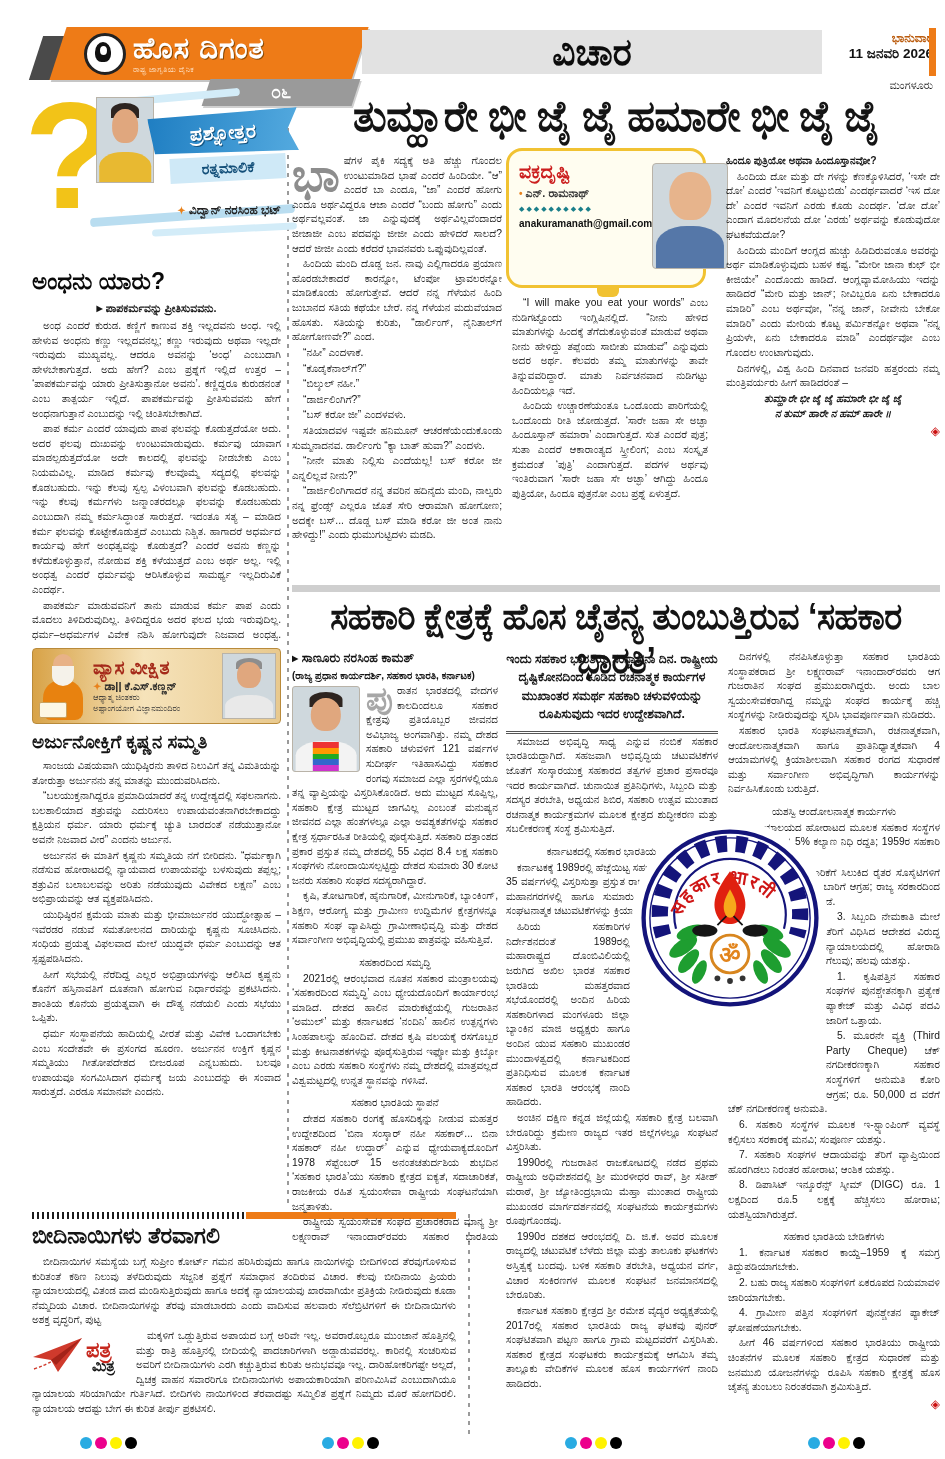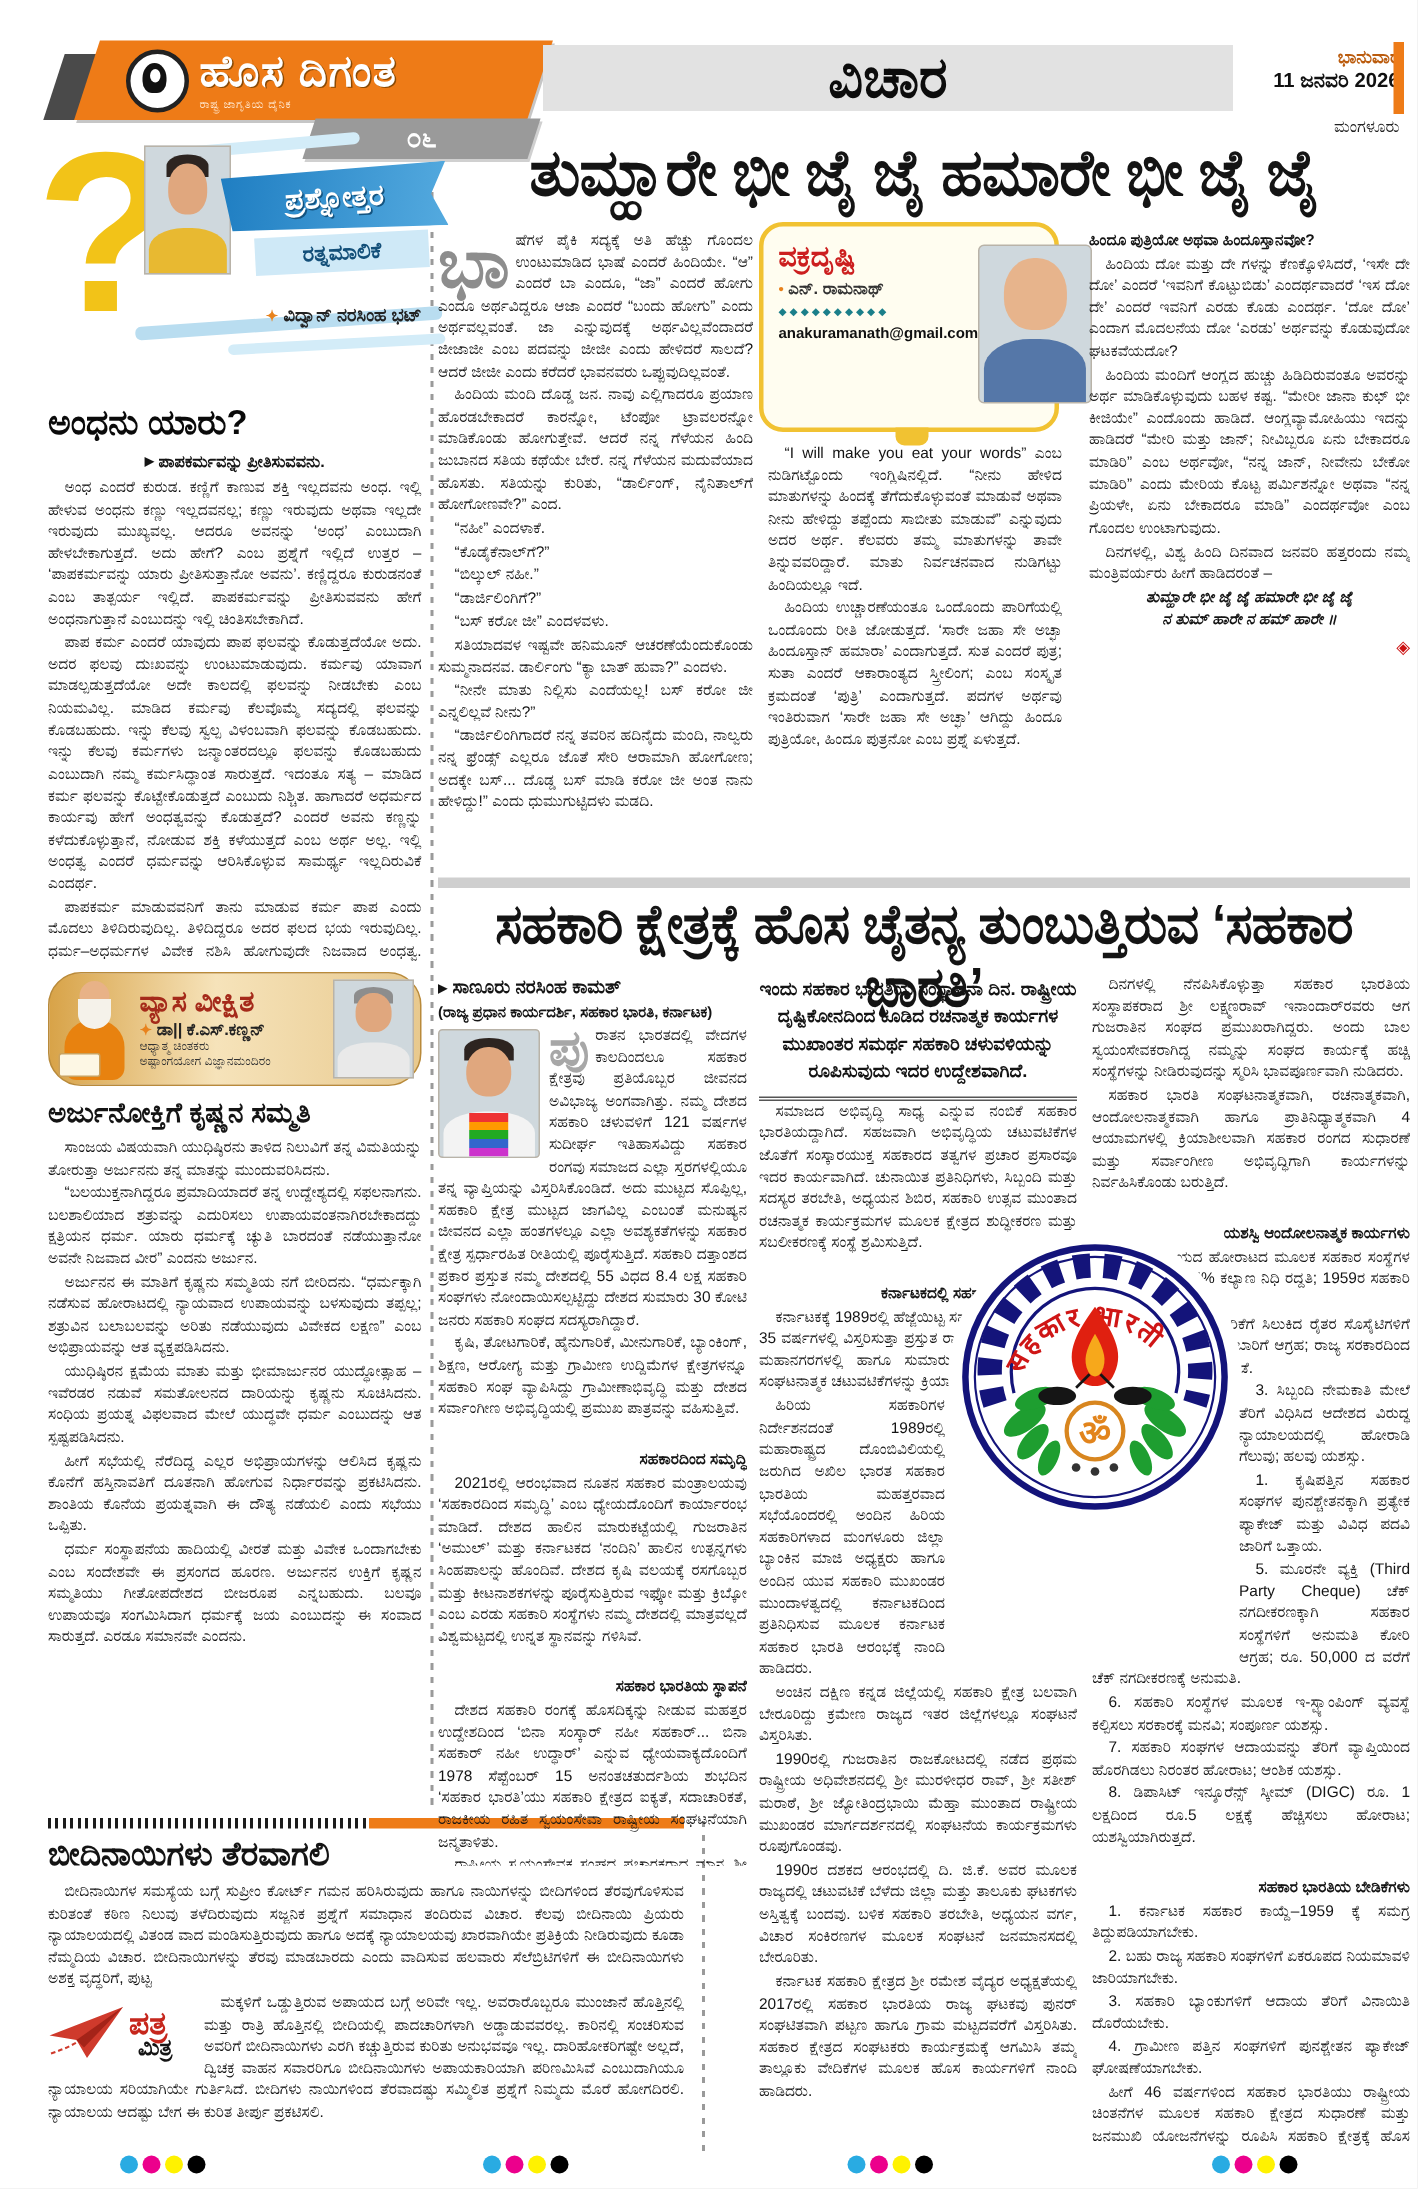--- a/index.html
+++ b/index.html
@@ -30,21 +30,21 @@
   #mh-obar{left:929px;top:28px;width:7px;height:48px;background:#ee7b17;}
 
   
   .vsep{width:2px;background:repeating-linear-gradient(180deg,#9a9a9a 0 4px,transparent 4px 9px);}
   #sep-main{left:287px;top:92px;height:1114px;}
   #sep-bot{left:468px;top:1214px;height:220px;}
 
   
   .body-text{font-size:10.3px;line-height:1.42;text-align:justify;overflow:hidden;}
   .body-text p{margin:0 0 1px;text-indent:11px;}
-  .body-text .it-h{font-weight:700;text-indent:0;text-align:right;margin:19px 0 1px;}
+  .body-text .it-h{font-weight:400;text-indent:0;text-align:center;margin:8px 0 1px;}
   .body-text .it-lead{font-weight:800;text-indent:0;}
   .body-text .it-verse{font-weight:700;font-style:italic;text-align:center;text-indent:0;}
   .endmark{float:right;color:#cc1111;font-size:12px;line-height:1;margin-top:2px;}
 
   
   #qa-banner{left:32px;top:95px;width:249px;height:150px;}
   .qmark{position:absolute;left:-8px;top:-16px;font-size:152px;font-weight:900;color:#f2c318;line-height:1;z-index:1;}
   .squig{position:absolute;background:#b9ddf0;border-radius:4px;z-index:0;}
   #sq1{left:58px;top:116px;width:205px;height:9px;transform:rotate(-4deg);}
   #sq2{left:120px;top:131px;width:145px;height:7px;background:#d3ecf8;transform:rotate(-3deg);}
@@ -64,21 +64,21 @@
   #qa-ribbon2 span{color:#134f79;font-weight:900;font-size:14.5px;}
   #qa-byline{position:absolute;right:0;top:108px;z-index:3;font-size:12px;font-weight:800;color:#222;}
   .star{color:#e8821c;font-size:10px;}
 
   #qa-title{left:32px;top:268px;width:249px;font-size:23px;font-weight:900;color:#0a0a0a;}
   #qa-lead{left:32px;top:302px;width:249px;font-size:10.8px;font-weight:800;text-align:center;}
   .tri{font-size:8px;vertical-align:1px;}
   #qa-body{left:32px;top:319px;width:249px;height:325px;}
 
   
-  #vy-banner{left:32px;top:648px;width:249px;height:76px;border-radius:22px;border:1px solid #b98a3a;
+  #vy-banner{left:32px;top:648px;width:249px;height:76px;border-radius:4px;border:1px solid #b98a3a;
              background:linear-gradient(90deg,#d8a348,#f6e3ba 45%,#e8c98e);display:flex;align-items:center;padding:0 4px;box-sizing:border-box;gap:4px;}
   .sage{width:52px;height:68px;position:relative;flex:0 0 auto;}
   .sage .s-body{position:absolute;bottom:0;left:6px;width:40px;height:40px;background:#e8820f;border-radius:45% 45% 20% 20%;}
   .sage .s-head{position:absolute;left:16px;top:2px;width:20px;height:20px;background:#e8b287;border-radius:50%;}
   .sage .s-beard{position:absolute;left:15px;top:14px;width:22px;height:20px;background:#f5f2ea;border-radius:0 0 50% 50%;}
   .sage .s-scroll{position:absolute;left:2px;bottom:2px;width:26px;height:14px;background:#fdf7e4;border:1px solid #caa25e;border-radius:2px;}
   .vy-mid{flex:1;min-width:0;}
   #vy-title-txt{color:#a52a1a;font-weight:900;font-size:19px;line-height:1;margin-bottom:3px;}
   #vy-author{font-size:11px;font-weight:800;color:#222;}
   .vy-role{font-size:8.2px;color:#333;line-height:1.25;}
@@ -365,21 +365,20 @@
     <div>
         <p class="it-p">3. ಸಿಬ್ಬಂದಿ ನೇಮಕಾತಿ ಮೇಲೆ ತೆರಿಗೆ ವಿಧಿಸಿದ ಆದೇಶದ ವಿರುದ್ಧ ನ್ಯಾಯಾಲಯದಲ್ಲಿ ಹೋರಾಡಿ ಗೆಲುವು; ಹಲವು ಯಶಸ್ಸು.</p>
         <p class="it-p">1. ಕೃಷಿಪತ್ತಿನ ಸಹಕಾರ ಸಂಘಗಳ ಪುನಶ್ಚೇತನಕ್ಕಾಗಿ ಪ್ರತ್ಯೇಕ ಪ್ಯಾಕೇಜ್ ಮತ್ತು ವಿವಿಧ ಪದವಿ ಜಾರಿಗೆ ಒತ್ತಾಯ.</p>
         <p class="it-p">5. ಮೂರನೇ ವ್ಯಕ್ತಿ (Third Party Cheque) ಚೆಕ್ ನಗದೀಕರಣಕ್ಕಾಗಿ ಸಹಕಾರ ಸಂಸ್ಥೆಗಳಿಗೆ ಅನುಮತಿ ಕೋರಿ ಆಗ್ರಹ; ರೂ. 50,000 ದ ವರೆಗೆ ಚೆಕ್ ನಗದೀಕರಣಕ್ಕೆ ಅನುಮತಿ.</p>
         <p class="it-p">6. ಸಹಕಾರಿ ಸಂಸ್ಥೆಗಳ ಮೂಲಕ ಇ-ಸ್ಟ್ಯಾಂಪಿಂಗ್ ವ್ಯವಸ್ಥೆ ಕಲ್ಪಿಸಲು ಸರಕಾರಕ್ಕೆ ಮನವಿ; ಸಂಪೂರ್ಣ ಯಶಸ್ಸು.</p>
         <p class="it-p">7. ಸಹಕಾರಿ ಸಂಘಗಳ ಆದಾಯವನ್ನು ತೆರಿಗೆ ವ್ಯಾಪ್ತಿಯಿಂದ ಹೊರಗಿಡಲು ನಿರಂತರ ಹೋರಾಟ; ಆಂಶಿಕ ಯಶಸ್ಸು.</p>
         <p class="it-p">8. ಡಿಪಾಸಿಟ್ ಇನ್ಶೂರೆನ್ಸ್ ಸ್ಕೀಮ್ (DIGC) ರೂ. 1 ಲಕ್ಷದಿಂದ ರೂ.5 ಲಕ್ಷಕ್ಕೆ ಹೆಚ್ಚಿಸಲು ಹೋರಾಟ; ಯಶಸ್ವಿಯಾಗಿರುತ್ತದೆ.</p>
         <p class="it-h">ಸಹಕಾರ ಭಾರತಿಯ ಬೇಡಿಕೆಗಳು</p>
         <p class="it-p">1. ಕರ್ನಾಟಕ ಸಹಕಾರ ಕಾಯ್ದೆ–1959 ಕ್ಕೆ ಸಮಗ್ರ ತಿದ್ದುಪಡಿಯಾಗಬೇಕು.</p>
         <p class="it-p">2. ಬಹು ರಾಜ್ಯ ಸಹಕಾರಿ ಸಂಘಗಳಿಗೆ ಏಕರೂಪದ ನಿಯಮಾವಳಿ ಜಾರಿಯಾಗಬೇಕು.</p>
-        <p class="it-p">3. ಸಹಕಾರಿ ಬ್ಯಾಂಕುಗಳಿಗೆ ಆದಾಯ ತೆರಿಗೆ ವಿನಾಯಿತಿ ದೊರೆಯಬೇಕು.</p>
         <p class="it-p">4. ಗ್ರಾಮೀಣ ಪತ್ತಿನ ಸಂಘಗಳಿಗೆ ಪುನಶ್ಚೇತನ ಪ್ಯಾಕೇಜ್ ಘೋಷಣೆಯಾಗಬೇಕು.</p>
         <p class="it-p">ಹೀಗೆ 46 ವರ್ಷಗಳಿಂದ ಸಹಕಾರ ಭಾರತಿಯು ರಾಷ್ಟ್ರೀಯ ಚಿಂತನೆಗಳ ಮೂಲಕ ಸಹಕಾರಿ ಕ್ಷೇತ್ರದ ಸುಧಾರಣೆ ಮತ್ತು ಜನಮುಖಿ ಯೋಜನೆಗಳನ್ನು ರೂಪಿಸಿ ಸಹಕಾರಿ ಕ್ಷೇತ್ರಕ್ಕೆ ಹೊಸ ಚೈತನ್ಯ ತುಂಬಲು ನಿರಂತರವಾಗಿ ಶ್ರಮಿಸುತ್ತಿದೆ.</p>
       </div>
     <span class="endmark">◈</span>
   </div>
 
   <div class="abs" id="sb-logo">
     <svg viewBox="0 0 100 100" width="180" height="180">
       <circle cx="50" cy="50" r="48" fill="#fff" stroke="#14147a" stroke-width="2.4"></circle>
       <circle cx="50" cy="50" r="44.5" fill="none" stroke="#14147a" stroke-width="0.8"></circle>

